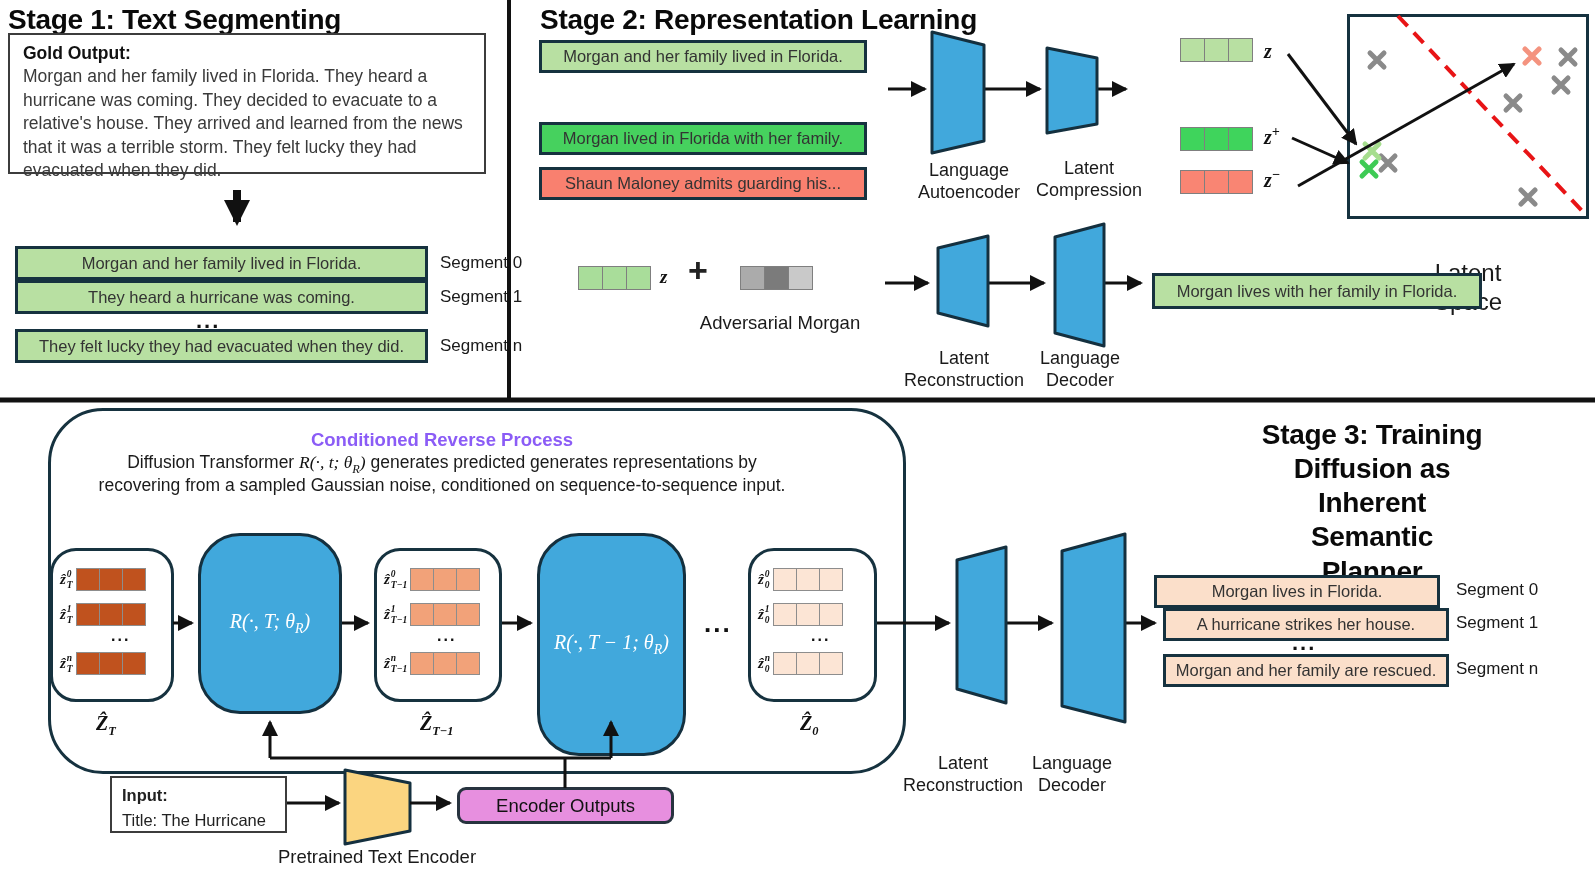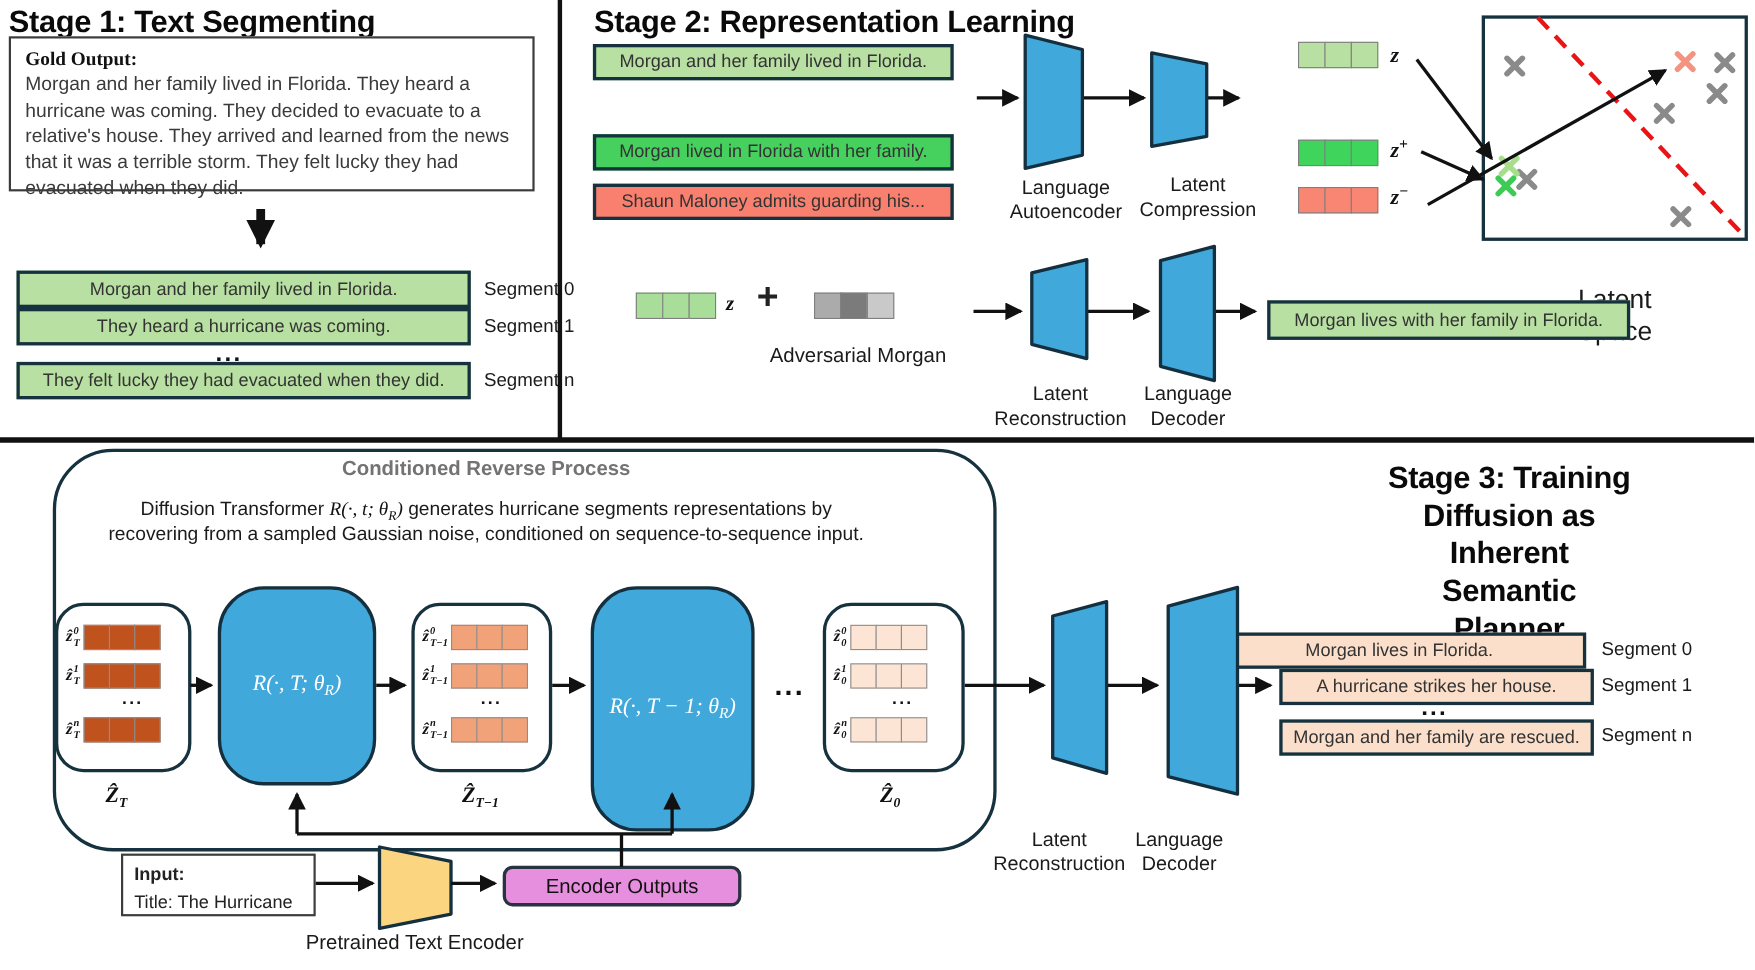--- a/index.html
+++ b/index.html
@@ -12,21 +12,21 @@
   .lbl-sm{font-size:17px;color:#1a1a1a;}
   
   .txtbox{border:3px solid #16323f;display:flex;align-items:center;justify-content:center;
           font-size:16.5px;color:#333;text-align:center;box-sizing:border-box;}
   .fill-lightgreen{background:#b8e0a2;}
   .fill-green{background:#46d15e;}
   .fill-salmon{background:#f9806f;}
   .fill-peach{background:#fbdfca;}
   .goldbox{border:2px solid #3c3c3c;background:#fff;box-sizing:border-box;
            font-size:17.5px;line-height:1.34;color:#3a3a3a;padding:7px 13px;}
-  .goldbox b{color:#111;font-family:Liberation Serif, serif;}
+  .goldbox b{color:#111;}
   .inputbox{border:2px solid #3c3c3c;background:#fff;box-sizing:border-box;
             font-size:16.5px;line-height:1.5;color:#222;padding:5px 10px;}
   .encoder-out{background:#e78fdf;border:3px solid #27333f;border-radius:9px;
                display:flex;align-items:center;justify-content:center;font-size:18.5px;color:#111;box-sizing:border-box;}
   
   .strip{display:flex;}
   .strip .cell{width:25px;height:24px;border:1px solid #7f7f7f;box-sizing:border-box;margin-left:-1px;}
   .strip .cell:first-child{margin-left:0;}
   .dots{font-weight:700;color:#111;letter-spacing:2px;}
   
@@ -143,23 +143,23 @@
 Decoder</div>
 
   <div class="abs txtbox fill-lightgreen" style="left:1152px;top:273px;width:330px;height:36px;">
     <span>Morgan lives with her family in Florida.</span>
   </div>
 
   <div class="abs stage-title ctr" style="left:1372px;top:418px;line-height:1.22;">Stage 3: Training Diffusion as
 Inherent Semantic Planner</div>
 
   <div class="abs round-container" style="left:48px;top:408px;width:858px;height:366px;"></div>
-  <div class="abs ctr" style="left:442px;top:415px;font-size:18.5px;font-weight:700;color:#737373;">Conditioned Reverse Process</div>
+  <div class="abs ctr" style="left:442px;top:429px;font-size:18.5px;font-weight:700;color:#8b5cf6;">Conditioned Reverse Process</div>
   <div class="abs ctr" style="left:442px;top:452px;font-size:17.5px;color:#1a1a1a;white-space:nowrap;">
-    <span>Diffusion Transformer </span><span class="math" style="font-weight:400;"><span>R(·, t; θ</span><sub>R</sub><span>)</span></span><span> generates hurricane segments representations by</span>
+    <span>Diffusion Transformer </span><span class="math" style="font-weight:400;"><span>R(·, t; θ</span><sub>R</sub><span>)</span></span><span> generates predicted generates representations by</span>
   </div>
   <div class="abs ctr" style="left:442px;top:475px;font-size:17.5px;color:#1a1a1a;white-space:nowrap;">recovering from a sampled Gaussian noise, conditioned on sequence-to-sequence input.</div>
 
   <div class="abs chain-box" style="left:50px;width:124px;">
     <div class="chain-row" style="top:17px;">
       <span class="zlab">
           <span>ẑ</span>
           <span class="supsub">
             <span>0</span>
             <span>T</span>
@@ -314,21 +314,21 @@
   <div class="abs lbl ctr" style="left:377px;top:846px;font-size:18.5px;">Pretrained Text Encoder</div>
   <div class="abs encoder-out" style="left:457px;top:787px;width:217px;height:37px;">
     <span>Encoder Outputs</span>
   </div>
 
   <div class="abs lbl ctr" style="left:963px;top:753px;">Latent
 Reconstruction</div>
   <div class="abs lbl ctr" style="left:1072px;top:753px;">Language
 Decoder</div>
 
-  <div class="abs txtbox fill-peach" style="left:1102px;top:575px;width:340px;height:33px;">
+  <div class="abs txtbox fill-peach" style="left:1154px;top:575px;width:286px;height:33px;">
     <span>Morgan lives in Florida.</span>
   </div>
   <div class="abs txtbox fill-peach" style="left:1163px;top:608px;width:286px;height:33px;">
     <span>A hurricane strikes her house.</span>
   </div>
   <div class="abs dots" style="left:1292px;top:630px;font-size:22px;">...</div>
   <div class="abs txtbox fill-peach" style="left:1163px;top:654px;width:286px;height:33px;">
     <span>Morgan and her family are rescued.</span>
   </div>
   <div class="abs lbl-sm" style="left:1456px;top:580px;">Segment 0</div>

